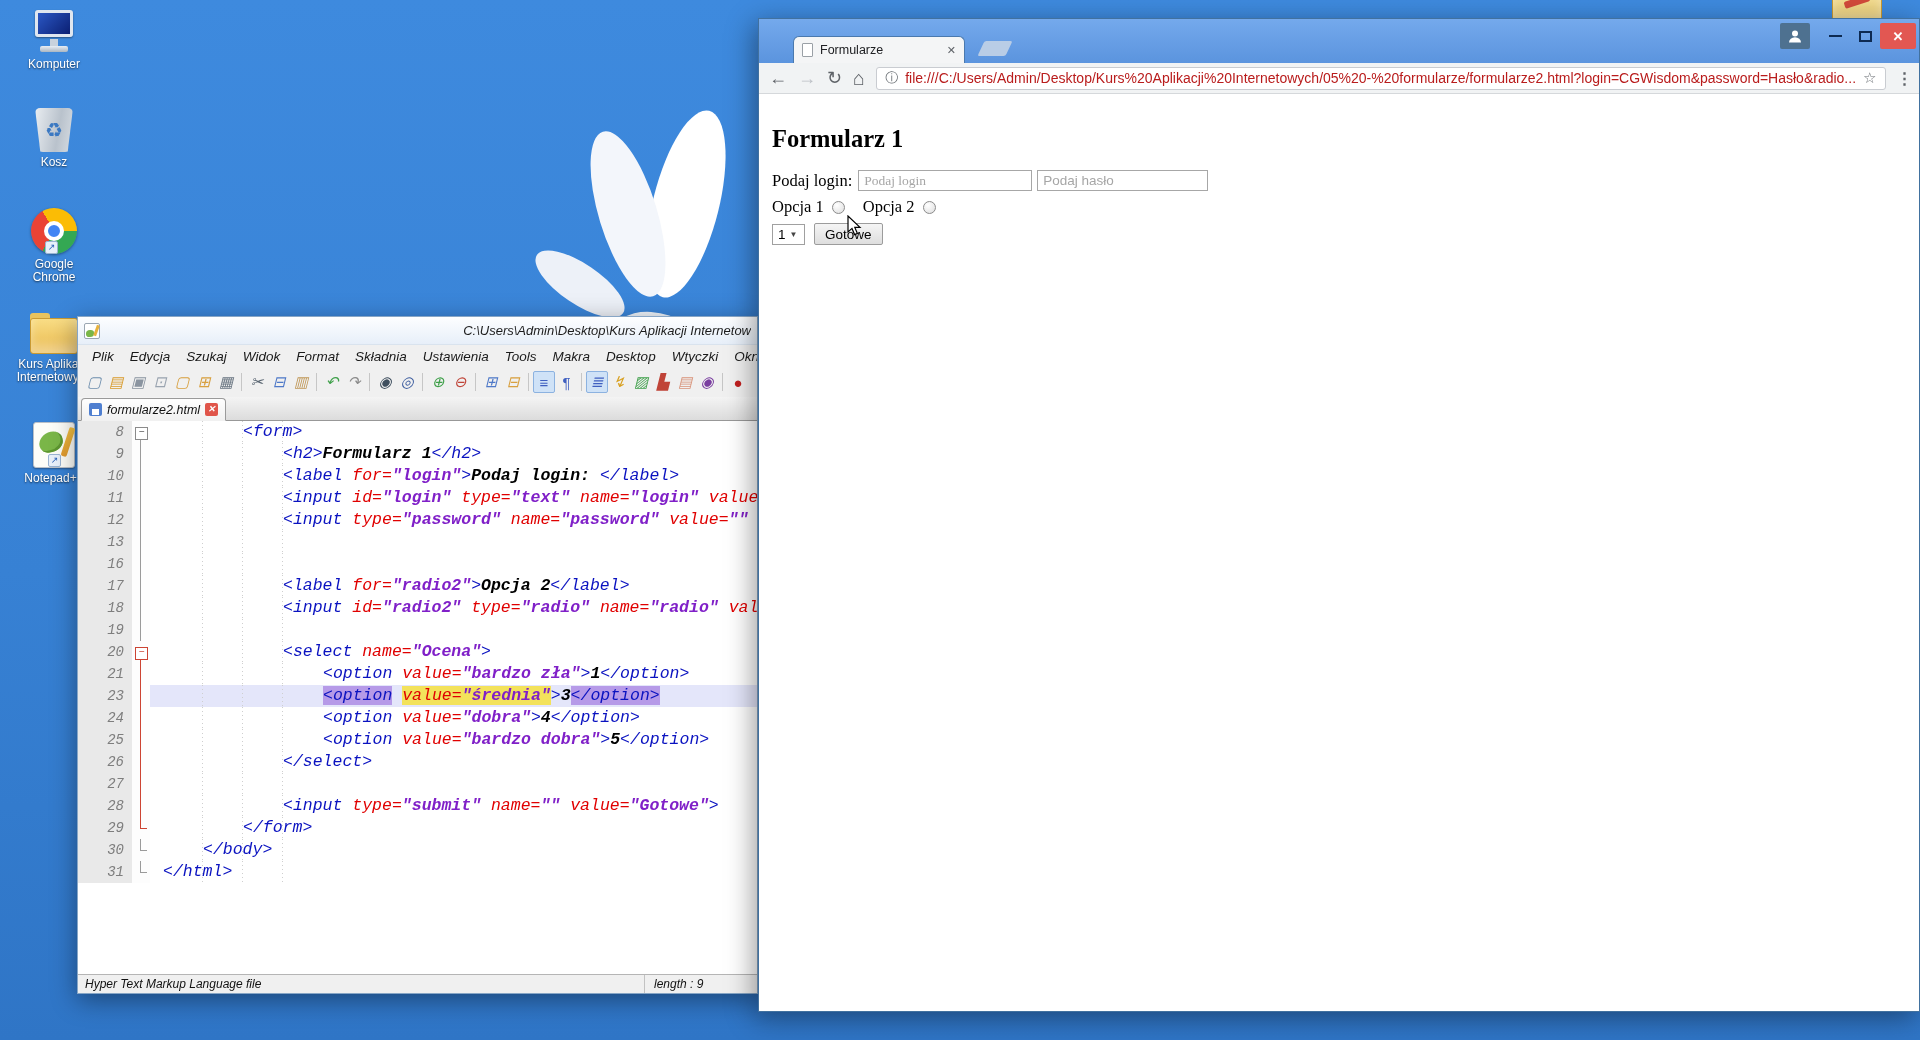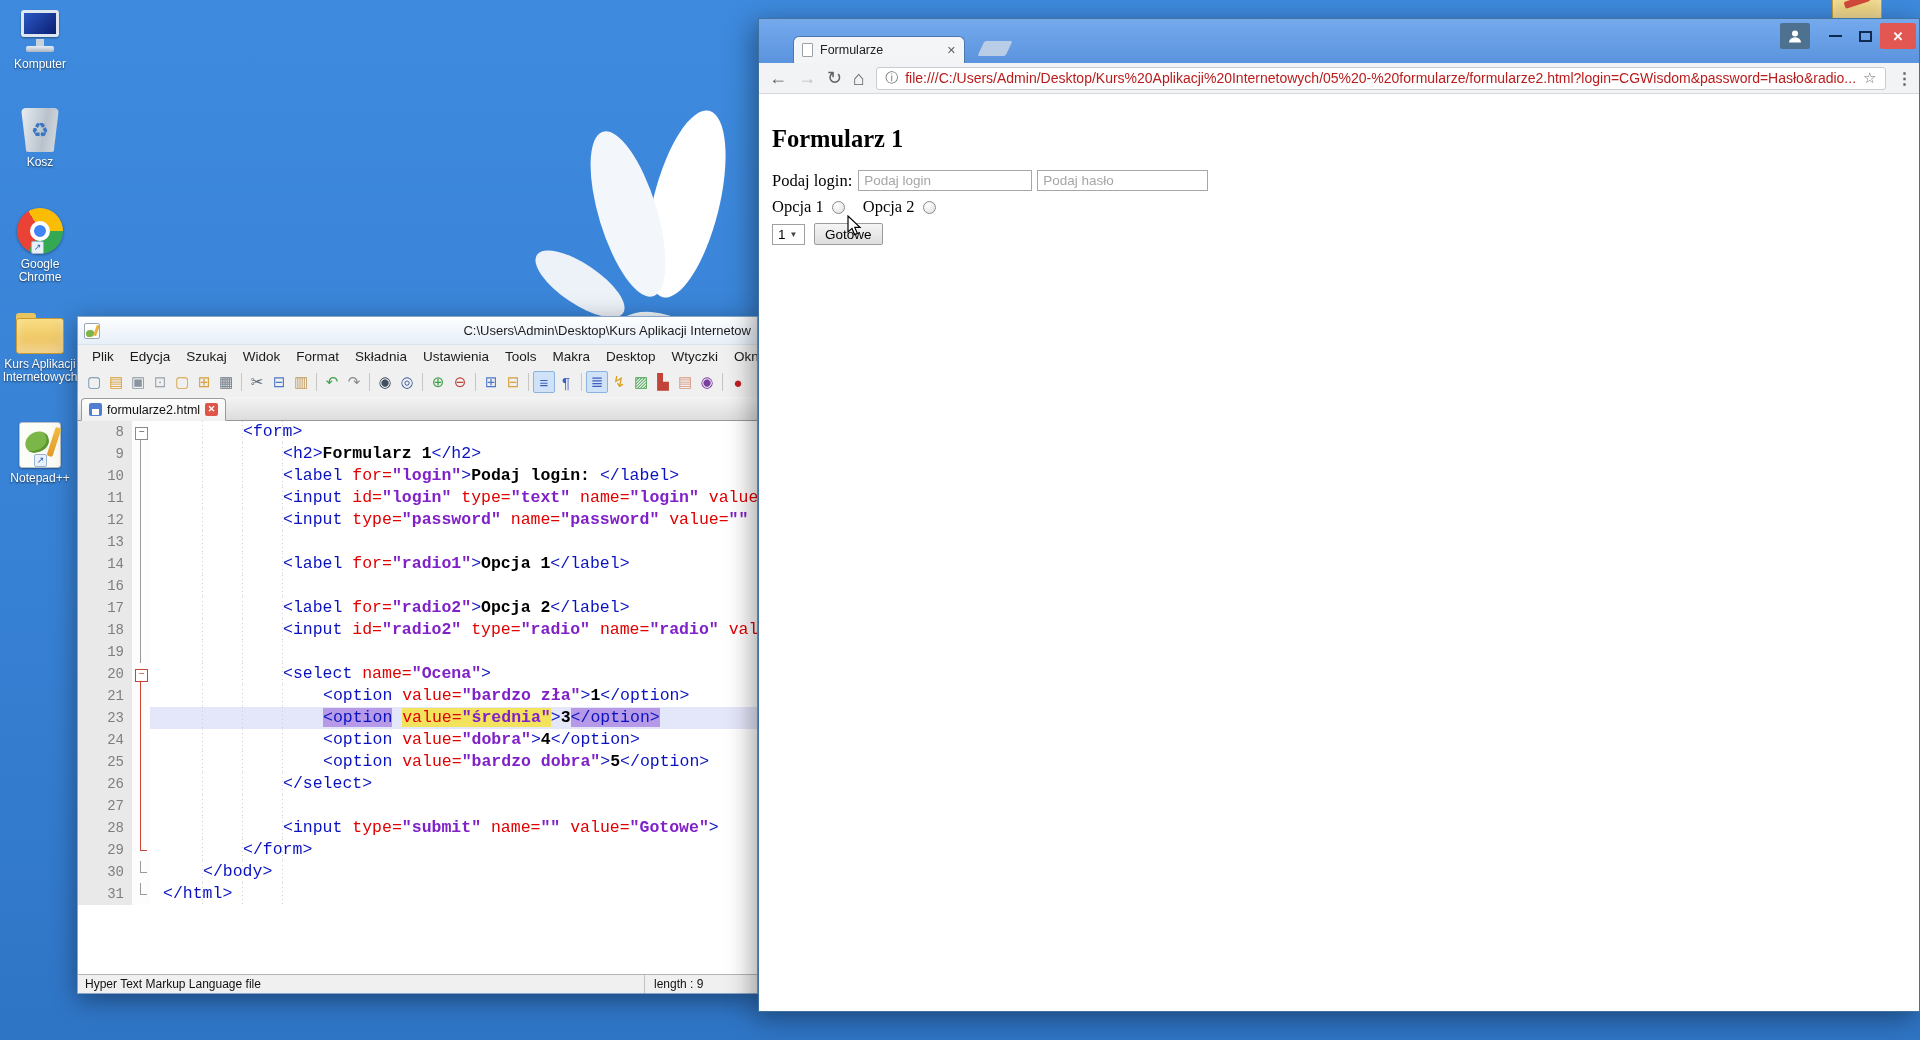--- a/index.html
+++ b/index.html
@@ -1,20 +1,20 @@
 <!DOCTYPE html>
 <html><head>
 <meta charset="utf-8">
 <style>
   * { margin:0; padding:0; box-sizing:border-box; }
   html,body { width:1920px; height:1040px; overflow:hidden; font-family:"Liberation Sans",sans-serif; }
   #desktop { position:relative; width:1920px; height:1040px; background:linear-gradient(180deg,#3e8ade 0%,#3781d4 55%,#2f75c6 100%); overflow:hidden; }
 
   
-  .dicon { position:absolute; left:0; width:80px; text-align:center; z-index:1; cursor:default; }
+  .dicon { position:absolute; left:14px; width:80px; text-align:center; z-index:1; cursor:default; }
   .dicon .dlabel { margin-top:4px; color:#fff; font-size:12px; line-height:13px; text-shadow:0 1px 2px rgba(0,0,0,.65); max-height:27px; overflow:hidden; }
   .dicon .dart { height:48px; display:flex; align-items:flex-end; justify-content:center; position:relative; }
   .ic-shortcut { position:absolute; left:14px; bottom:0; width:13px; height:13px; background:#e8f0fa; border:1px solid #9ab4d2; border-radius:2px; font-size:9px; line-height:11px; color:#2b62b8; text-align:center; }
   
   .ic-monitor { position:relative; width:46px; height:46px; }
   .ic-screen { position:absolute; left:4px; top:2px; width:38px; height:27px; background:linear-gradient(135deg,#2a57c4,#0b1f72); border:3px solid #dfe6ef; border-radius:3px; box-shadow:0 1px 2px rgba(0,0,0,.4); }
   .ic-neck { position:absolute; left:19px; top:31px; width:8px; height:7px; background:#c8d2dd; }
   .ic-foot { position:absolute; left:9px; top:38px; width:28px; height:6px; background:linear-gradient(#e8eef5,#aab6c2); border-radius:2px; }
   
   .ic-bin { width:38px; height:44px; background:linear-gradient(100deg,#e9edf1,#b9c2cc 60%,#d7dde3); border-radius:5px 5px 8px 8px; clip-path:polygon(0 0,100% 0,86% 100%,14% 100%); display:flex; align-items:center; justify-content:center; }
@@ -33,21 +33,21 @@
 
   
   #flower { position:absolute; left:528px; top:92px; z-index:0; }
 
   
   .bg-icon { position:absolute; left:1832px; top:-10px; width:50px; height:34px; z-index:1; }
   .bg-icon .ic-folder-front { background:linear-gradient(180deg,#f6e3a0,#e9c96a); }
   .bg-icon .slash { position:absolute; left:12px; top:8px; width:26px; height:7px; background:#d24a3a; transform:rotate(-18deg); border-radius:2px; }
 
   
-  #npp { position:absolute; left:77px; top:316px; width:681px; height:678px; z-index:2; background:#f0f0f0; border:1px solid #87a6c6; box-shadow:0 6px 24px rgba(0,0,0,.4); display:flex; flex-direction:column; overflow:hidden; }
+  #npp { position:absolute; left:77px; top:316px; width:681px; height:678px; z-index:2; background:#f0f0f0; border:1px solid #87a6c6; box-shadow:0 6px 24px rgba(0,0,0,.4); display:flex; flex-direction:column; overflow:hidden;font-style:italic; }
   .n-title { height:28px; background:linear-gradient(#fdfeff,#e7eff9); border-bottom:1px solid #d9e3ee; display:flex; align-items:center; padding:0 6px; flex:0 0 auto; }
   .n-doc-ic { width:16px; height:16px; background:#fff; border:1px solid #9aa6b2; border-radius:2px; position:relative; }
   .n-doc-ic::before { content:""; position:absolute; left:1px; bottom:1px; width:8px; height:7px; background:#7ab648; border-radius:50% 40% 50% 40%; }
   .n-doc-ic::after { content:""; position:absolute; right:1px; top:1px; width:3px; height:11px; background:#e8b23c; transform:rotate(20deg); }
   .n-title-text { flex:1; text-align:right; font-size:13px; color:#1c1c1c; white-space:nowrap; overflow:hidden; }
   .n-menu { height:22px; display:flex; align-items:center; padding-left:6px; font-size:13.5px; color:#1a1a1a; flex:0 0 auto; }
   .n-menu span { padding:0 8px; }
   .n-toolbar { height:30px; display:flex; align-items:center; padding-left:5px; flex:0 0 auto; }
   .tbi { width:22px; height:22px; display:flex; align-items:center; justify-content:center; font-size:15px; border:1px solid transparent; border-radius:2px; }
   .tbi.pressed { background:#cfe2f7; border-color:#8cb2e0; }
@@ -101,21 +101,21 @@
   .urlbar { flex:1; height:23px; background:#fff; border:1px solid #c9ccd1; border-radius:3px; display:flex; align-items:center; padding:0 8px; gap:7px; }
   .url-info { color:#6b7075; font-size:13px; }
   .url-text { flex:1; font-size:14px; color:#b91c1c; white-space:nowrap; overflow:hidden; }
   .url-star { color:#6b7075; font-size:15px; }
   .c-menu-dots { color:#5f6368; font-size:16px; font-weight:bold; }
   .c-page { flex:1; background:#fff; position:relative; font-family:"Liberation Serif",serif; padding:12px 0 0 13px; }
   .c-page h2 { font-size:24.5px; margin:19px 0 17px; color:#000; }
   .form-row1 { display:flex; align-items:center; font-size:16.5px; }
   .inp { width:174px; height:21px; border:1px solid #a7a7a7; font-family:"Liberation Sans",sans-serif; font-size:13.5px; padding:0 5px; color:#000; }
   .inp::placeholder { color:#a6a6a6; }
-  .inp1 { margin-left:6px; } .inp2 { margin-left:5px; width:171px; }
+  .inp1 { margin-left:6px;font-family:Liberation Serif, serif; } .inp2 { margin-left:5px; width:171px; }
   .form-row2 { display:flex; align-items:center; font-size:16.5px; margin-top:6px; }
   .radio { width:13px; height:13px; border:1px solid #8b8b8b; border-radius:50%; background:radial-gradient(circle at 35% 30%,#fff,#ddd); margin:0 18px 0 8px; }
   .form-row3 { display:flex; align-items:center; margin-top:6px; font-family:"Liberation Sans",sans-serif; }
   .sel { width:33px; height:21px; border:1px solid #a0a0a0; background:#fff; display:flex; align-items:center; font-size:13.5px; padding-left:5px; gap:4px; }
   .sel-arrow { font-size:8px; color:#444; }
   .btn { margin-left:9px; height:22px; padding:0 10px; border:1px solid #9c9c9c; border-radius:2px; background:linear-gradient(#f5f5f5,#dedede); font-size:13.5px; color:#000; display:flex; align-items:center; }
   #cursor { position:absolute; left:86px; top:196px; z-index:5; }
 </style>
 </head>
 <body>
@@ -273,25 +273,20 @@
           <div class="gut">12</div>
           <div class="fold f-line"></div>
           <div class="code" style="padding-left: 133px;"><span class="tk-t">&lt;input </span><span class="tk-a">type=</span><span class="tk-v">"password" </span><span class="tk-a">name=</span><span class="tk-v">"password" </span><span class="tk-a">value=</span><span class="tk-v">""</span></div>
         </div>
         <div class="eline">
           <div class="gut">13</div>
           <div class="fold f-line"></div>
           <div class="code" style="padding-left: 13px;"></div>
         </div>
         <div class="eline">
-          <div class="gut">14</div>
-          <div class="fold f-line"></div>
-          <div class="code" style="padding-left: 133px;"><span class="tk-t">&lt;label </span><span class="tk-a">for=</span><span class="tk-v">"radio1"</span><span class="tk-t">&gt;</span><span class="tk-x">Opcja 1</span><span class="tk-t">&lt;/label&gt;</span></div>
-        </div>
-        <div class="eline">
           <div class="gut">16</div>
           <div class="fold f-line"></div>
           <div class="code" style="padding-left: 13px;"></div>
         </div>
         <div class="eline">
           <div class="gut">17</div>
           <div class="fold f-line"></div>
           <div class="code" style="padding-left: 133px;"><span class="tk-t">&lt;label </span><span class="tk-a">for=</span><span class="tk-v">"radio2"</span><span class="tk-t">&gt;</span><span class="tk-x">Opcja 2</span><span class="tk-t">&lt;/label&gt;</span></div>
         </div>
         <div class="eline">

